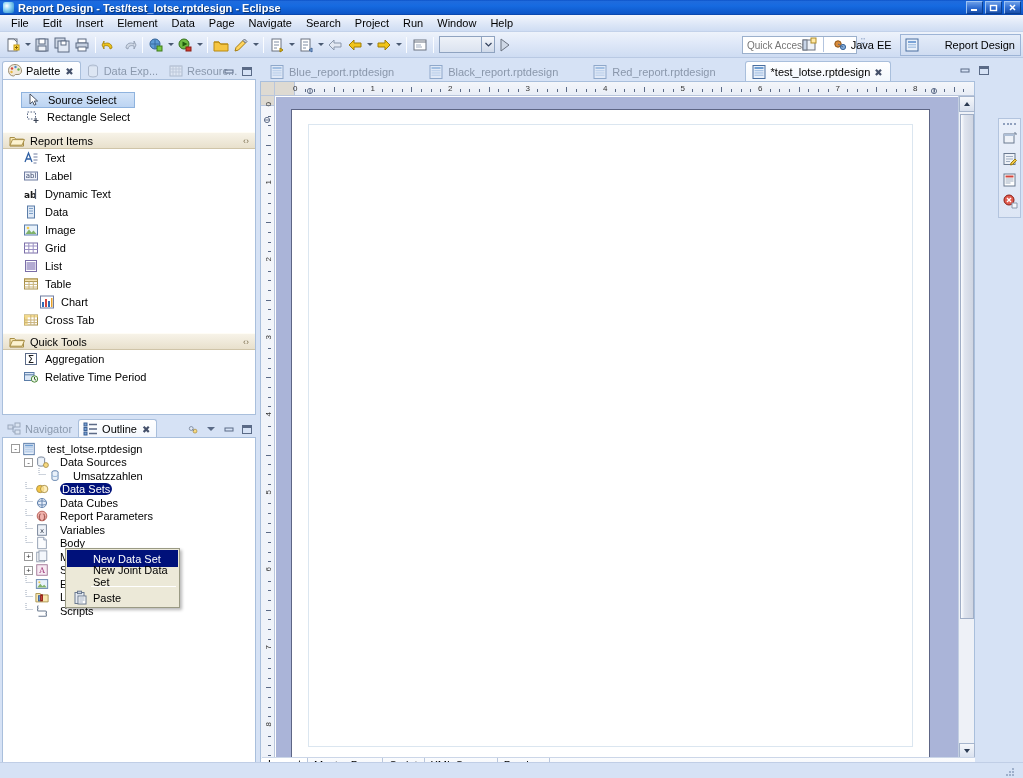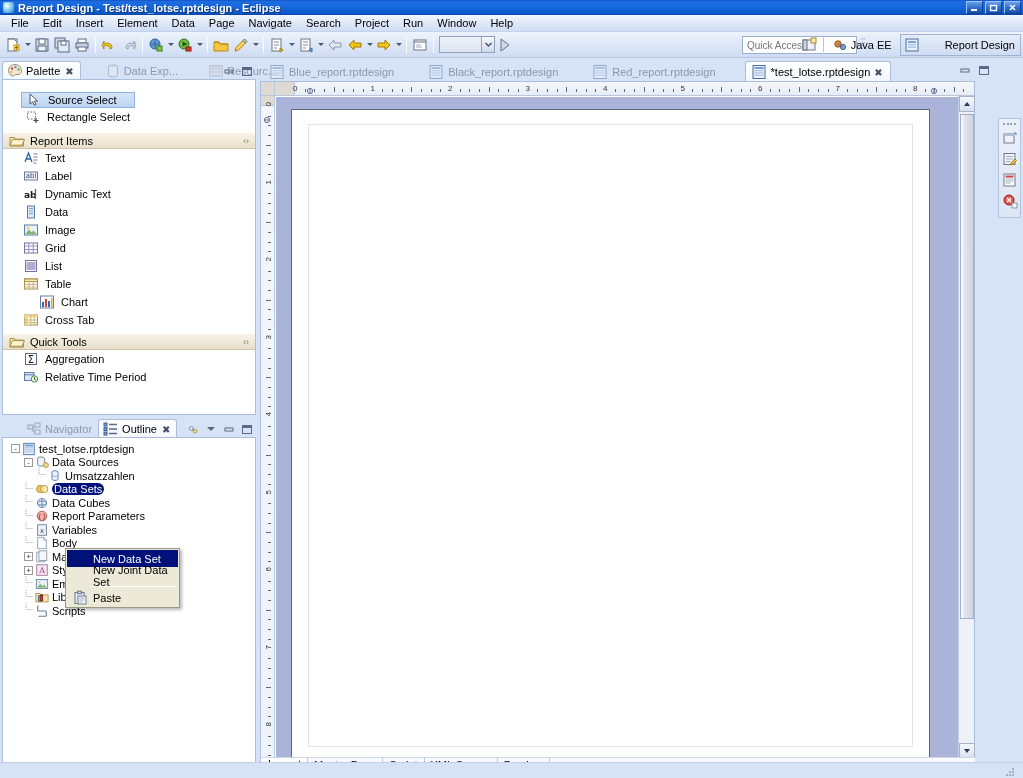--- a/index.html
+++ b/index.html
@@ -89,21 +89,21 @@
   .vtabrow { height:20px; display:flex; align-items:flex-end; position:relative; }
   .vtab {
     display:flex; align-items:center; gap:3px; height:19px; padding:0 6px 0 4px;
     font-size:11px; color:#000; cursor:pointer; white-space:nowrap;
     border-top-left-radius:3px; border-top-right-radius:3px;
   }
   .vtab.active {
     background: linear-gradient(to bottom,#ffffff,#f3f7fd);
     border:1px solid #a9bfdc; border-bottom:none; color:#000; font-weight:normal;
   }
-  .vtab.inactive { color:#8b99ad;margin-left:20px; }
+  .vtab.inactive { color:#8b99ad; }
   .vtab .closex { font-size:10px; color:#44506a; margin-left:2px; }
   .vtools { position:absolute; right:2px; bottom:2px; display:flex; align-items:center; gap:4px; }
   .vtbtn { width:14px; height:13px; display:flex; align-items:center; justify-content:center; cursor:pointer; }
 
   .vbody {
     background:#fff; border:1px solid #a9bfdc; position:absolute; left:0; right:0;
     overflow:hidden;
   }
 
   
@@ -123,21 +123,21 @@
   .pal-group .collapse-ind { position:absolute; right:6px; font-size:9px; color:#7d7050; }
 
   
   #outline-stack { top:358px; width:254px; height:356px; }
   #outline-body { top:19px; height:337px; width:254px; }
   .tree { padding:4px 0 0 0; font-size:11px; position:relative; }
   .trow { display:flex; align-items:center; height:13.5px; white-space:nowrap; cursor:pointer; position:relative; }
   .texp { width:9px; height:9px; border:1px solid #9a9a9a; background:#fff; display:flex; align-items:center; justify-content:center; font-size:8px; line-height:7px; color:#333; margin-right:2px; flex:none; font-family:"Liberation Sans",sans-serif; }
   .tspacer { flex:none; }
   .ticon { width:14px; height:13px; margin-right:3px; flex:none; display:flex; align-items:center; justify-content:center; }
-  .tlabel { color:#000; }
+  .tlabel { color:#000;margin-left:8px; }
   .trow.selected .tlabel { background:#00117a; color:#fff; padding:0 2px;border-radius:6px; }
 
   
   #ctxmenu {
     position:absolute; left:63px; top:488px; width:115px;
     background:#ece9d8; border:1px solid #9a9a84;
     box-shadow:2px 2px 3px rgba(0,0,0,.28); z-index:60; padding:1px;
   }
   #ctxmenu .cm-item {
     height:17px; display:flex; align-items:center; padding-left:26px;

